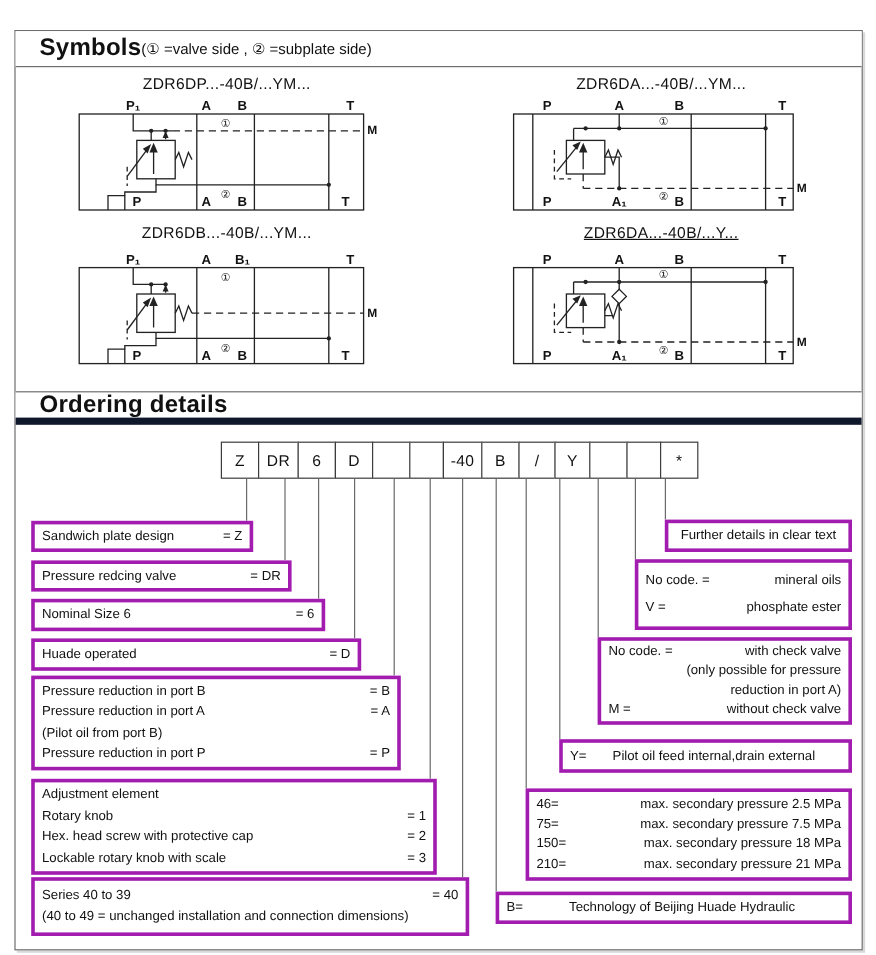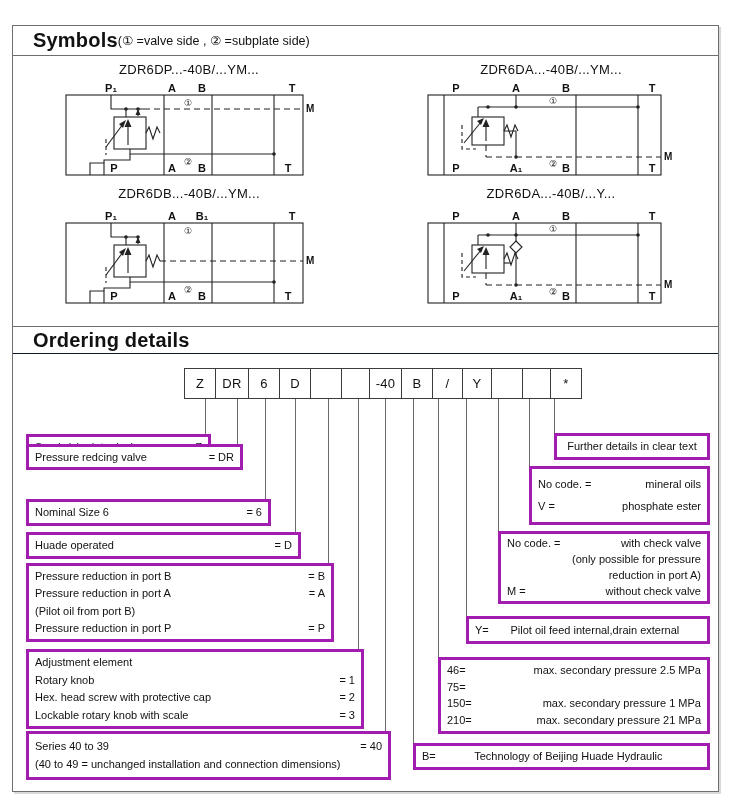--- a/index.html
+++ b/index.html
@@ -4,21 +4,21 @@
 <style>
   html,body{margin:0;padding:0;background:#fff;}
   body{width:730px;height:796px;position:relative;overflow:hidden;
        font-family:"Liberation Sans","DejaVu Sans",sans-serif;color:#111;}
   .page{position:absolute;left:12px;top:25px;width:705px;height:765px;
         border:1px solid #6e6e6e;background:#fff;box-shadow:2px 2px 0 #d9d9d9;}
   
   .band{position:absolute;left:0;right:0;display:flex;align-items:center;
         padding-left:20px;box-sizing:border-box;background:#fff;}
   .band-symbols{top:0;height:30px;border-bottom:1px solid #6e6e6e;}
-  .band-ordering{top:300px;height:28px;border-top:1px solid #6e6e6e;border-bottom:1px solid #0f172a;}
+  .band-ordering{top:300px;height:28px;border-top:1px solid #6e6e6e;border-bottom:6px solid #0f172a;}
   .band-title{font-size:20px;font-weight:bold;letter-spacing:.2px;}
   .band-note{font-size:12.5px;}
   
   .diag-title{position:absolute;width:270px;text-align:center;font-size:13px;
               letter-spacing:.3px;white-space:nowrap;}
   .diag{position:absolute;width:270px;height:100px;}
   svg{display:block;}
   svg .ln{stroke:#222;stroke-width:1.1;fill:none;}
   svg .dash{stroke:#222;stroke-width:1.1;fill:none;stroke-dasharray:6 4;}
   svg .dash2{stroke:#222;stroke-width:1.1;fill:none;stroke-dasharray:4 3;}
@@ -53,21 +53,21 @@
 <div class="page">
 
   <div class="band band-symbols">
     <span class="band-title">Symbols</span>
     <span class="band-note">(① =valve side ,  ② =subplate side)</span>
   </div>
 
   <div class="diag-title" style="left:41px;top:36px;">ZDR6DP...-40B/...YM...</div>
   <div class="diag-title" style="left:403px;top:36px;">ZDR6DA...-40B/...YM...</div>
   <div class="diag-title" style="left:41px;top:160px;">ZDR6DB...-40B/...YM...</div>
-  <div class="diag-title" style="left:403px;top:160px;">ZDR6DA...-40B/...Y...</div>
+  <div class="diag-title" style="left:403px;top:160px;text-decoration:underline;">ZDR6DA...-40B/...Y...</div>
 
   <div class="diag" style="left:41px;top:57px;">
     <svg width="270" height="100" viewBox="0 0 270 100">
       <text class="port" x="57" y="9" text-anchor="middle">P₁</text>
       <text class="port" x="118" y="9" text-anchor="middle">A</text>
       <text class="port" x="148" y="9" text-anchor="middle">B</text>
       <text class="port" x="238" y="9" text-anchor="middle">T</text>
       <rect class="ln" x="12" y="12" width="237" height="80"></rect>
       <line class="ln" x1="110" y1="12" x2="110" y2="92"></line>
       <line class="ln" x1="158" y1="12" x2="158" y2="92"></line>
@@ -254,21 +254,21 @@
   <div class="conn" style="left:485px;height:132px"></div>
   <div class="conn" style="left:516px;height:67px"></div>
   <div class="conn" style="left:541px;height:34px"></div>
 
   <div class="obox" style="left:13px;top:408px;width:167px;height:18px">
     <div class="brow">
         <span class="bl">Sandwich plate design</span>
         <span class="bc">= Z</span>
       </div>
   </div>
-  <div class="obox" style="left:13px;top:418px;width:199px;height:18px">
+  <div class="obox" style="left:13px;top:441px;width:199px;height:18px">
     <div class="brow">
         <span class="bl">Pressure redcing valve</span>
         <span class="bc">= DR</span>
       </div>
   </div>
   <div class="obox" style="left:13px;top:473px;width:227px;height:19px">
     <div class="brow">
         <span class="bl">Nominal Size 6</span>
         <span class="bc">= 6</span>
       </div>
@@ -365,24 +365,25 @@
         <span class="bt">Pilot oil feed internal,drain external</span>
       </div>
   </div>
   <div class="obox" style="left:425px;top:631px;width:254px;height:69px">
     <div class="brow">
         <span class="bl">46=</span>
         <span class="bc">max. secondary pressure 2.5 MPa</span>
       </div>
     <div class="brow">
         <span class="bl">75=</span>
+        <span class="bc">max. secondary pressure 7.5 MPa</span>
       </div>
     <div class="brow">
         <span class="bl">150=</span>
-        <span class="bc">max. secondary pressure 1 MPa</span>
+        <span class="bc">max. secondary pressure 18 MPa</span>
       </div>
     <div class="brow">
         <span class="bl">210=</span>
         <span class="bc">max. secondary pressure 21 MPa</span>
       </div>
   </div>
   <div class="obox" style="left:400px;top:717px;width:279px;height:19px">
     <div class="brow-center">
         <span class="bl">B=</span>
         <span class="bt">Technology of Beijing Huade Hydraulic</span>

